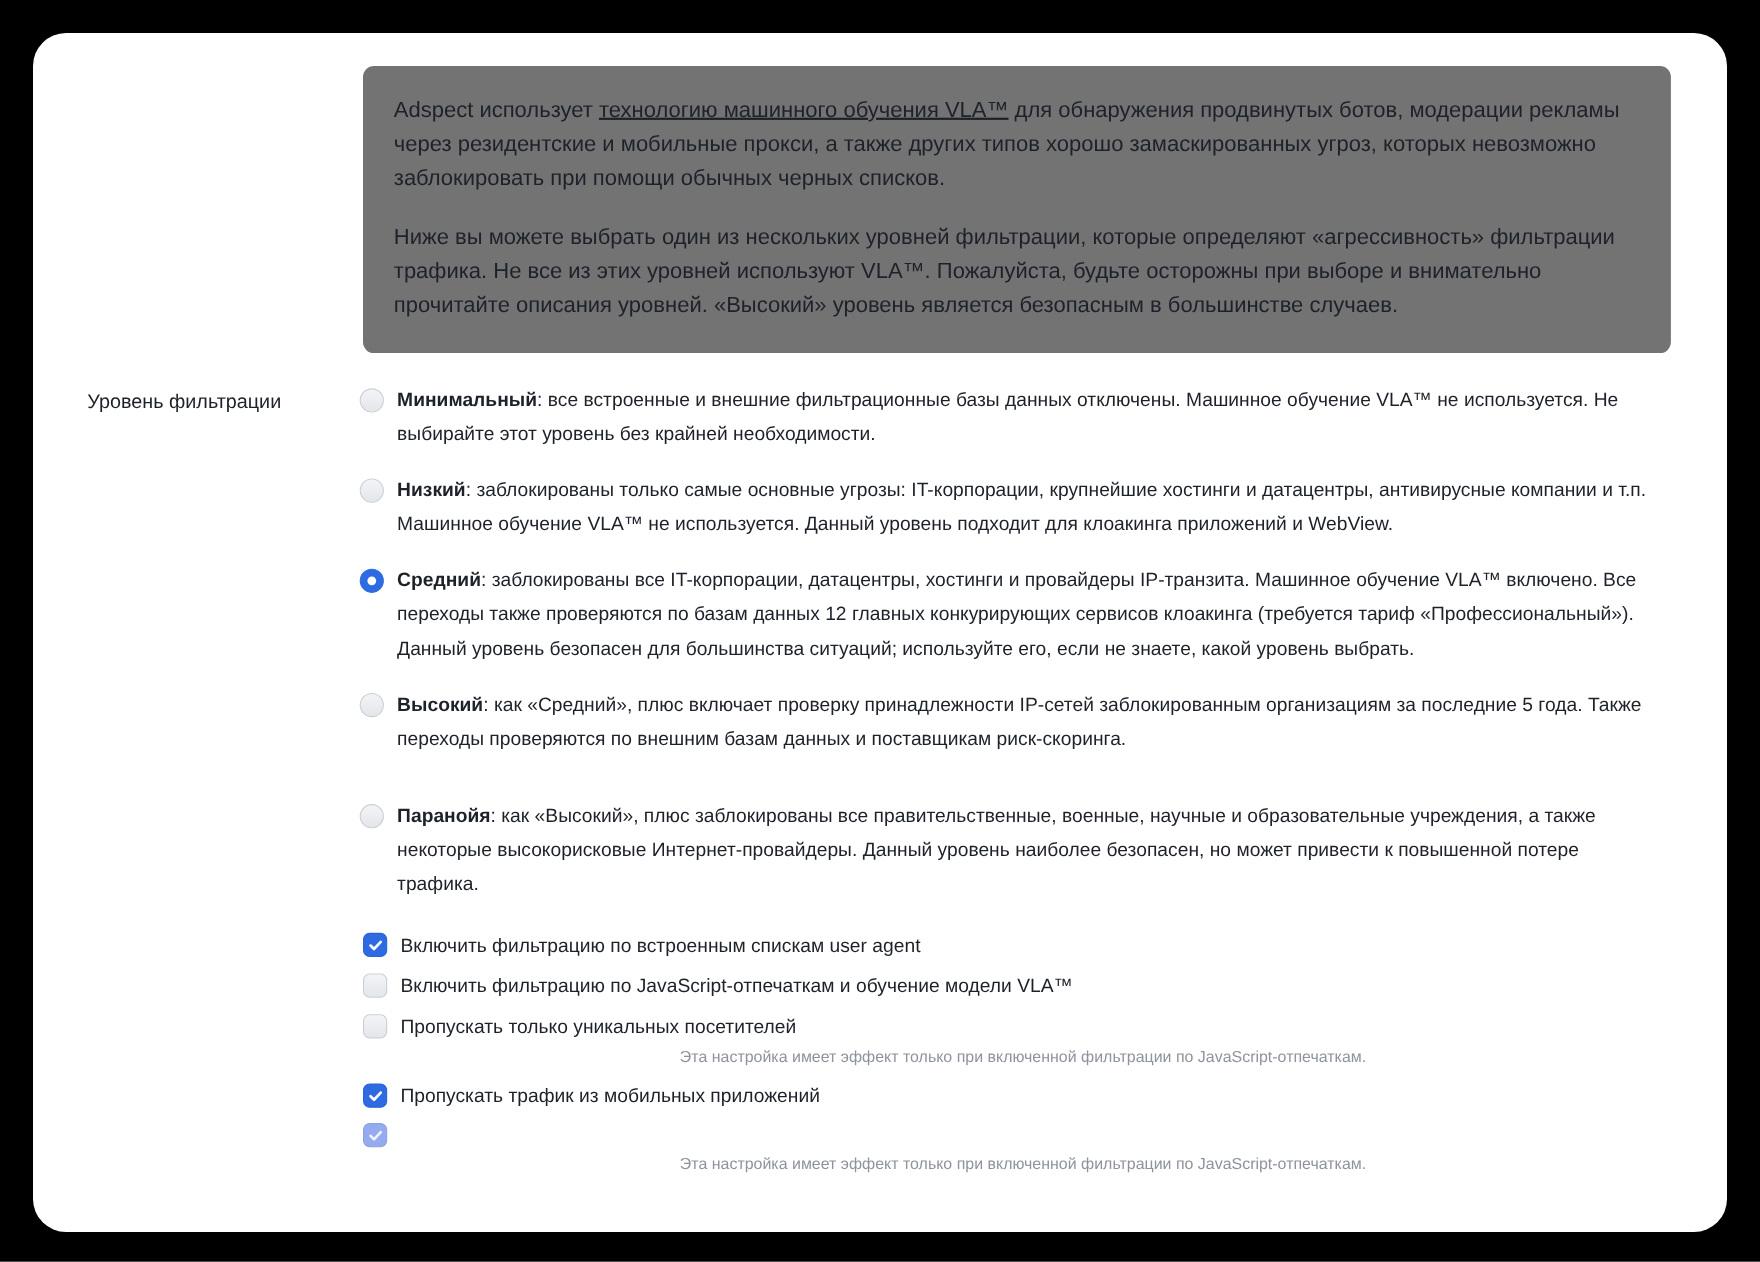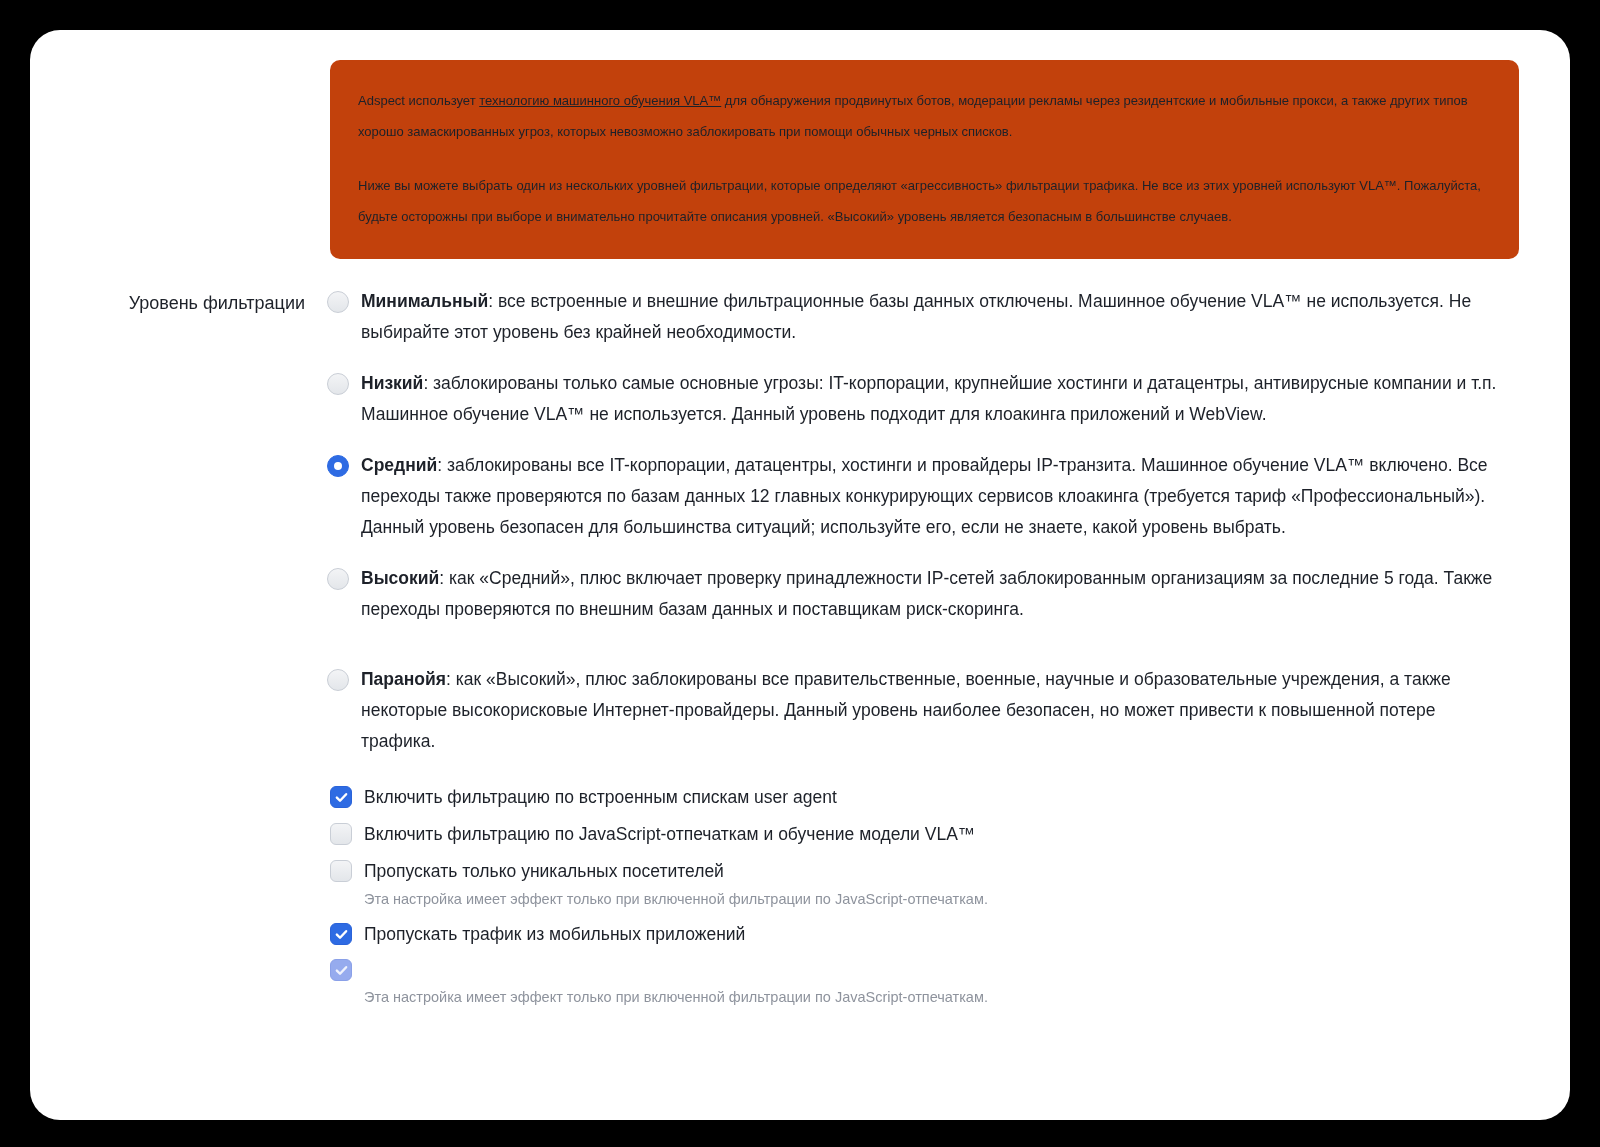--- a/index.html
+++ b/index.html
@@ -10,31 +10,31 @@
     color:#1d2129;
   }
   .card{
     position:absolute;left:30px;top:30px;width:1540px;height:1090px;
     background:#ffffff;border-radius:30px;box-sizing:border-box;
     overflow:hidden;
   }
   
   .infobox{
     margin:30px 51px 0 300px;
-    background:#c2410c;border-radius:10px;
+    background:#737373;border-radius:10px;
     padding:25px 30px 27px 28px;
-    font-size:13px;line-height:31px;color:#1d2129;
+    font-size:20px;line-height:31px;color:#1d2129;
   }
   .infobox p{margin:0;}
   .infobox p + p{margin-top:23px;}
   .infobox a{color:inherit;text-decoration:underline;cursor:pointer;}
   
   .level-row{display:flex;margin-top:27px;}
   .level-label{
-    width:275px;flex:none;text-align:right;
+    width:275px;flex:none;text-align:center;
     font-size:18px;line-height:31px;padding-top:2px;
   }
   .options{flex:1;margin-left:22px;padding-right:56px;}
   .opt{display:flex;margin-bottom:20px;}
   .opt:last-child{margin-bottom:0;margin-top:39px;}
   .ctrl{
     width:22px;height:22px;flex:none;box-sizing:border-box;cursor:pointer;
     background:linear-gradient(180deg,#f3f4f6 0%,#e3e6ea 100%);
     border:1px solid #c9ced6;
   }
@@ -55,21 +55,21 @@
   .checkbox .check{display:none;}
   .checkbox.checked{background:#2e6be3;border-color:#2a63d9;}
   .checkbox.checked .check{display:block;}
   .checkbox.checked.disabled{background:#96abee;border-color:#8aa0e8;}
   .checkbox.checked.disabled .check{opacity:.85;}
   .checkbox.disabled:not(.checked){opacity:.8;}
   .cb-label{margin-left:12px;font-size:17.5px;line-height:24px;cursor:pointer;}
   .cb-label.disabled{color:#9aa0ab;}
   .cb-note{
     margin:-7px 0 13px 34px;
-    font-size:14.5px;line-height:20px;color:#8e939d;
+    font-size:14.5px;line-height:20px;color:#8e939d;text-align:center;
   }
 </style>
 </head>
 <body>
 
 <div class="card">
 
   <div class="infobox">
     <p><span>Adspect использует </span><a>технологию машинного обучения VLA™</a><span> для обнаружения продвинутых ботов, модерации рекламы через резидентские и мобильные прокси, а также других типов хорошо замаскированных угроз, которых невозможно заблокировать при помощи обычных черных списков.</span></p>
     <p>Ниже вы можете выбрать один из нескольких уровней фильтрации, которые определяют «агрессивность» фильтрации трафика. Не все из этих уровней используют VLA™. Пожалуйста, будьте осторожны при выборе и внимательно прочитайте описания уровней. «Высокий» уровень является безопасным в большинстве случаев.</p>

